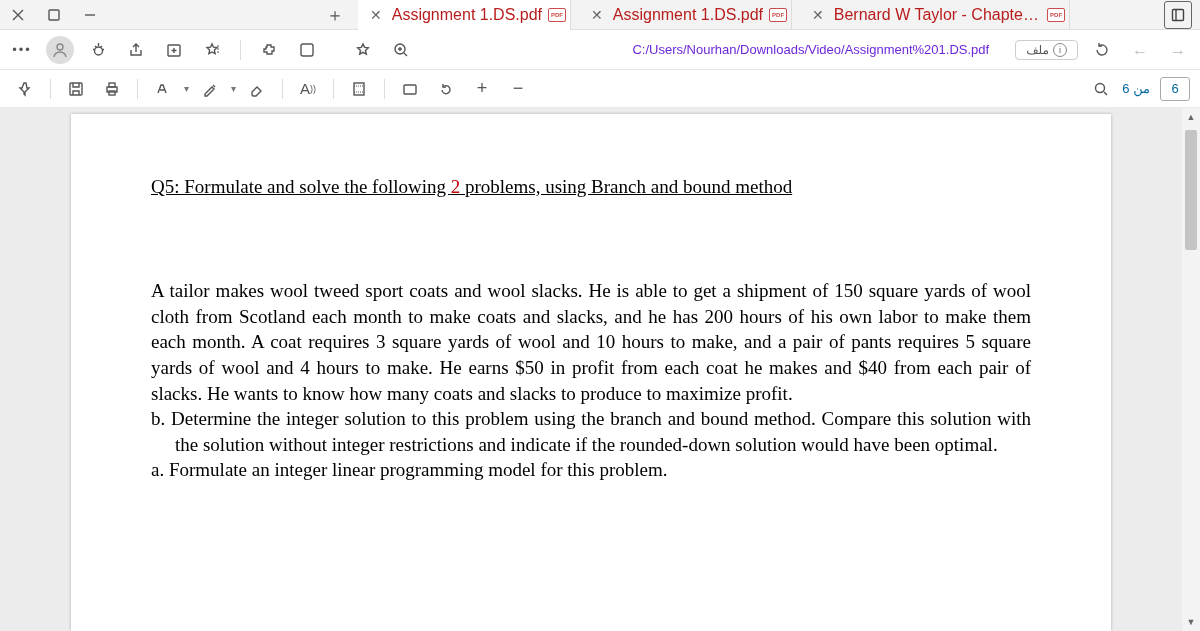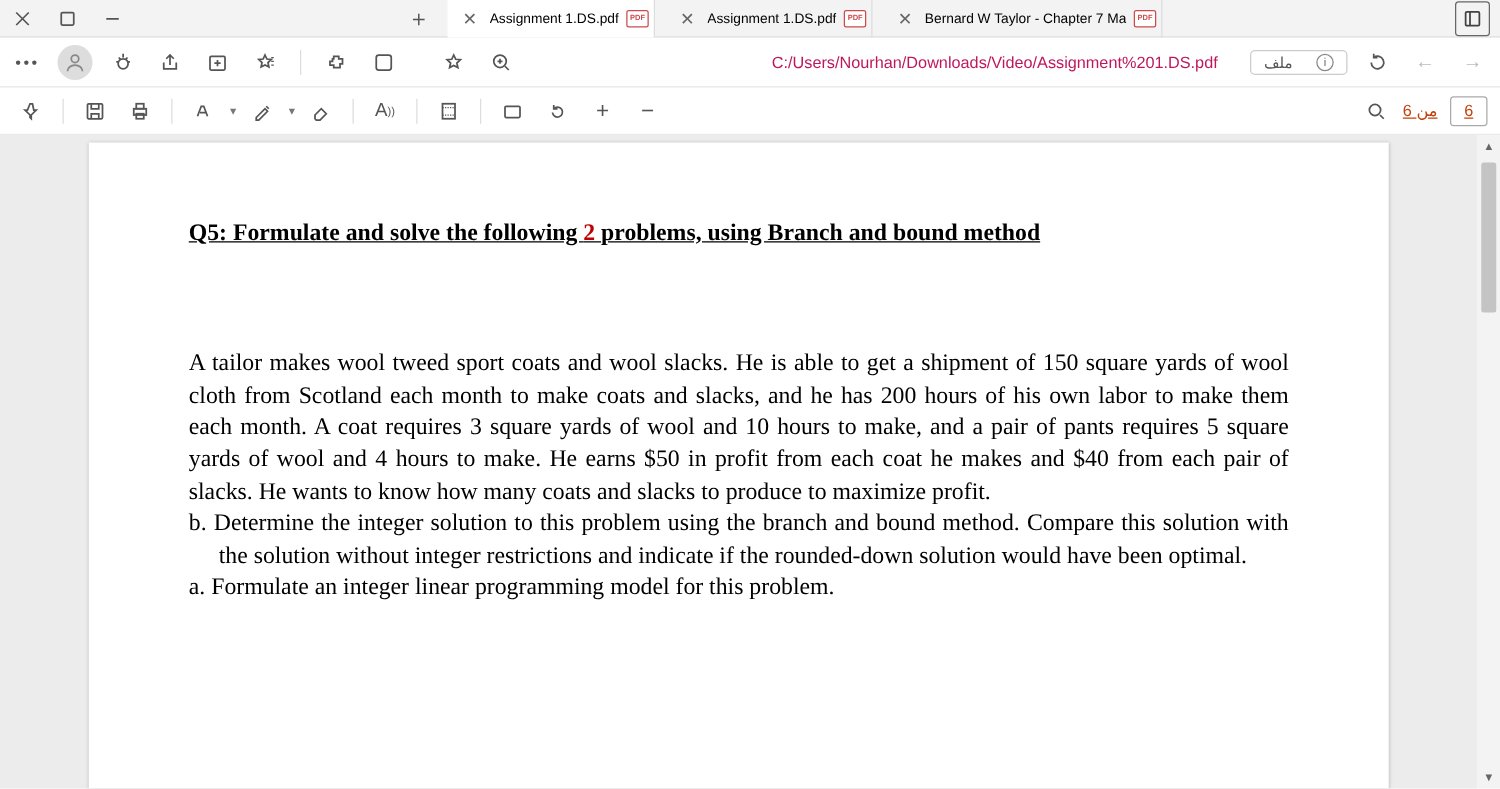--- a/index.html
+++ b/index.html
@@ -39,21 +39,21 @@
     display: flex; align-items: center;
     padding: 0 4px 0 8px;
     gap: 6px;
     max-width: 270px;
     cursor: pointer;
     border-right: 1px solid #ddd;
   }
   .tab.active { background: #fff; }
   .tab .tab-close { font-size: 14px; color: #666; padding: 0 4px; }
   .tab .tab-title {
-    font-size: 11px; color: #000000;
+    font-size: 16px; color: #b91c1c;
     white-space: nowrap; overflow: hidden; text-overflow: ellipsis;
     flex: 1;
   }
   .pdf-badge {
     width: 18px; height: 14px;
     display: flex; align-items: center; justify-content: center;
     border: 1px solid #cc4b4c; border-radius: 2px;
     color: #cc4b4c; font-size: 6px; font-weight: bold;
     background: #fff;
   }
@@ -81,28 +81,28 @@
     background: #ddd; display: flex; align-items: center; justify-content: center;
     color: #888;
   }
   .addr-spacer { flex: 0 0 auto; width: 8px; }
   .addrbar {
     flex: 1;
     display: flex; align-items: center; justify-content: flex-end;
     padding-right: 6px;
   }
   .addr-text {
-    font-size: 13px; color: #be185d;
+    font-size: 13px; color: #6d28d9;
   }
   .file-chip {
     margin-left: 10px;
     padding: 2px 10px;
     border: 1px solid #ccc; border-radius: 4px;
     font-size: 12px; color: #555;
-    display: flex; align-items: center; gap: 19px;
+    display: flex; align-items: center; gap: 4px;
   }
   .info-circ {
     width: 14px; height: 14px; border: 1px solid #888; border-radius: 50%;
     display: inline-flex; align-items: center; justify-content: center;
     font-size: 9px; color: #666;
   }
   .nav-arrow { color: #bbb; font-size: 16px; }
   
   .pdf-bar {
     height: 38px;
@@ -113,22 +113,22 @@
   }
   .pdf-btn {
     width: 30px; height: 30px;
     display: flex; align-items: center; justify-content: center;
     color: #555; cursor: pointer; font-size: 15px;
   }
   .pdf-sep { width: 1px; height: 20px; background: #ddd; margin: 0 4px; }
   .chev { font-size: 10px; color: #777; }
   .spacer { flex: 1; }
   .page-count-box {
-    font-size: 13px; color: #c2410c;
-    display: flex; align-items: center; gap: 10px; text-decoration: underline;
+    font-size: 13px; color: #0369a1;
+    display: flex; align-items: center; gap: 10px;
   }
   .page-box {
     width: 30px; height: 24px;
     border: 1px solid #aaa; border-radius: 3px;
     display: flex; align-items: center; justify-content: center;
     font-size: 13px;
   }
   
   .doc-area {
     position: absolute;
@@ -141,21 +141,21 @@
     margin-top: 6px;
     width: 1040px;
     background: #fff;
     box-shadow: 0 0 3px rgba(0,0,0,0.25);
     padding: 62px 80px;
     font-family: "Times New Roman", Times, serif;
     color: #000;
   }
   .q-head {
     font-size: 19px;
-    font-weight: bold;
+    font-weight: normal;
     text-decoration: underline;
     margin-bottom: 80px;
   }
   .q-head .red { color: #c00000; }
   .body-text {
     font-size: 19px;
     line-height: 1.35;
     text-align: justify;
   }
   .list-item {

